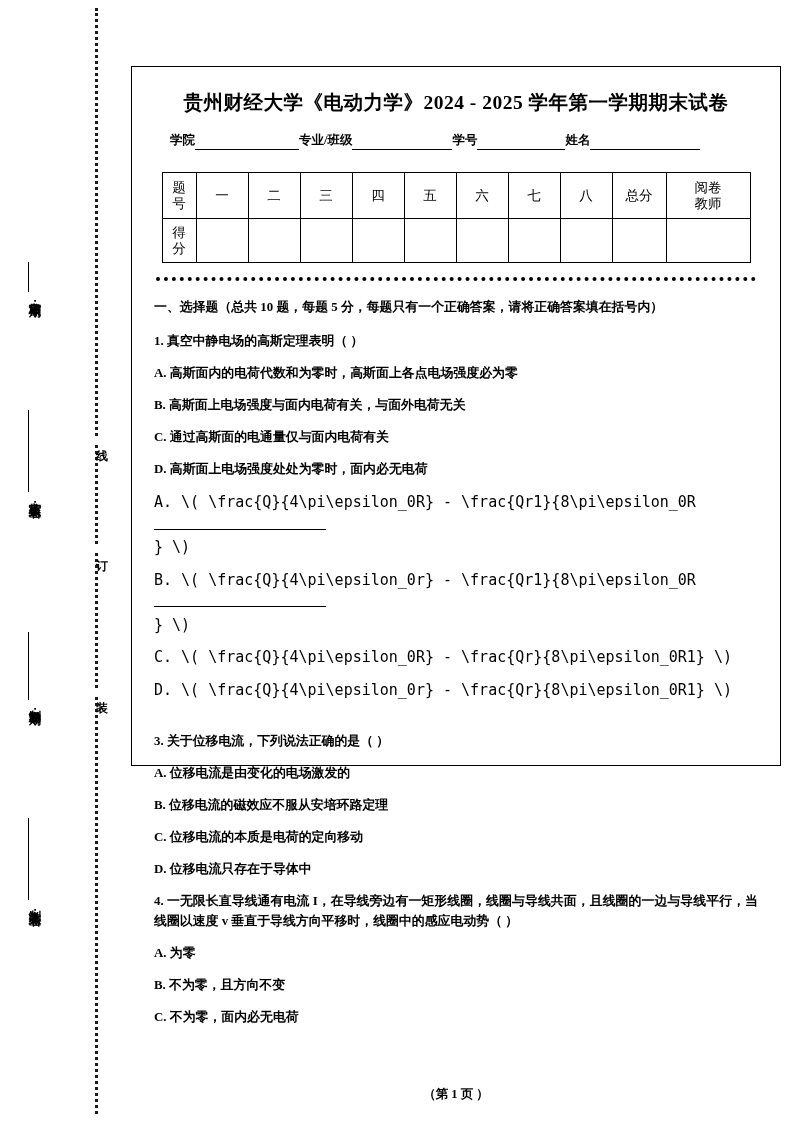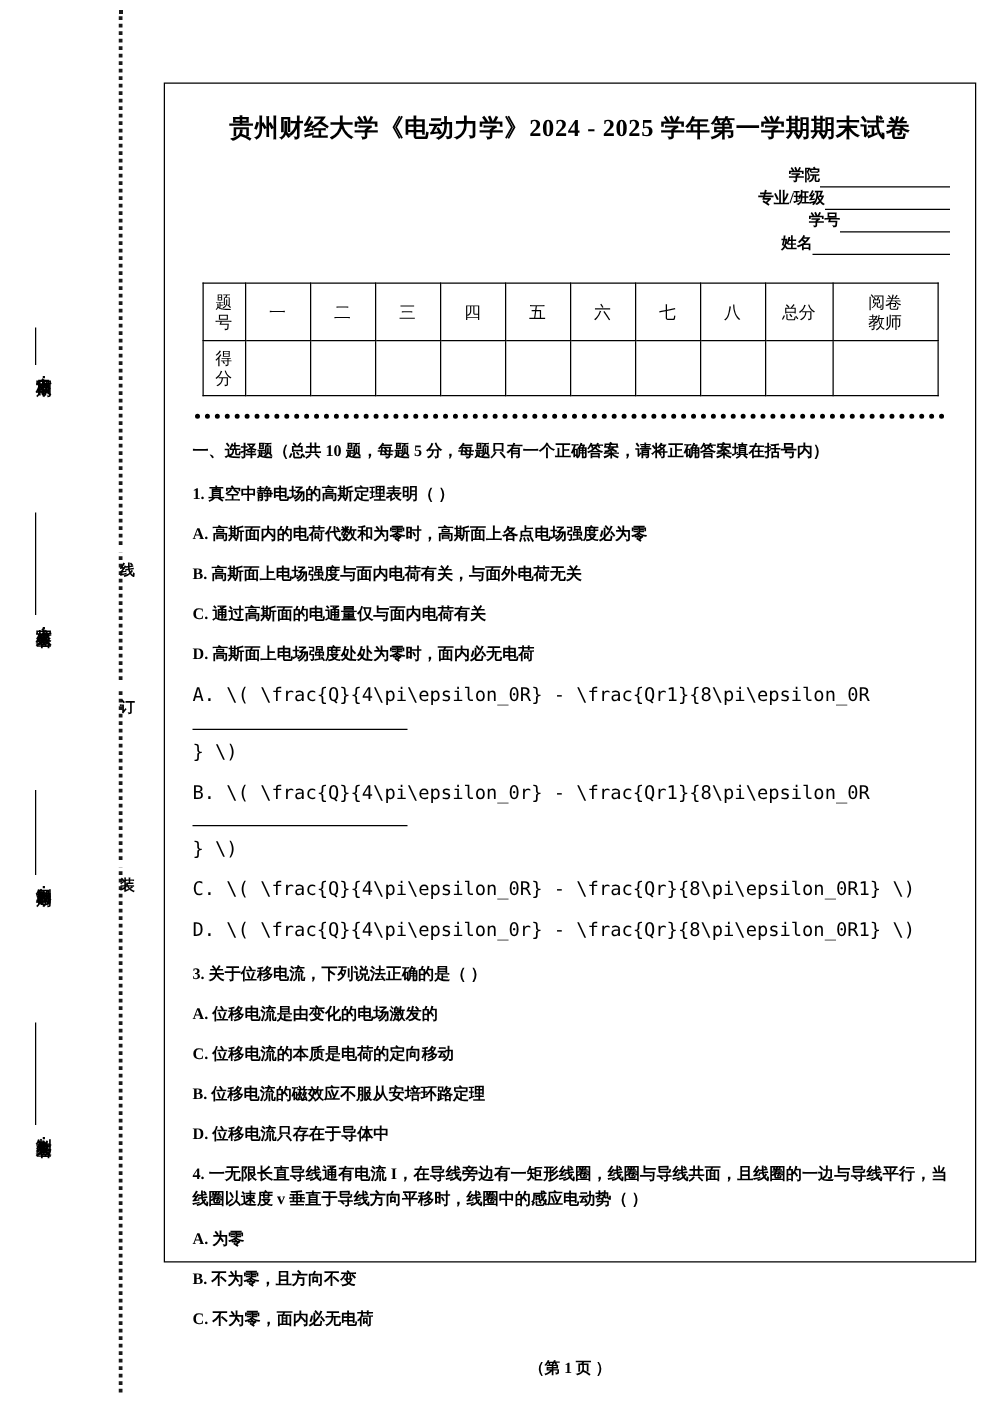--- a/index.html
+++ b/index.html
@@ -70,21 +70,21 @@
     writing-mode: vertical-rl;
     text-orientation: upright;
   }
 
   
   .sheet {
     position: absolute;
     left: 131px;
     top: 66px;
     width: 650px;
-    height: 944px;
+    height: 700px;
     border: 1.6px solid #000000;
     background: #ffffff;
     padding: 16px 20px 0 20px;
   }
 
   .exam-title {
     text-align: center;
     font-family: "Liberation Serif", "DejaVu Serif", serif;
     font-size: 19.5px;
     font-weight: bold;
@@ -94,21 +94,20 @@
   }
 
   
   .identity-row {
     display: flex;
     align-items: flex-end;
     margin: 16px 0 0 18px;
     font-size: 12.5px;
     font-weight: bold;
     font-family: "Liberation Serif", "DejaVu Serif", serif;
-    flex-direction: column;
   }
   .identity-field { display: flex; align-items: flex-end; }
   .identity-label { white-space: nowrap; padding-bottom: 1px; }
   .id-blank {
     border-bottom: 1.3px solid #000;
     height: 14px;
   }
   .blank-a { width: 104px; }
   .blank-b { width: 100px; }
   .blank-c { width: 88px; }
@@ -294,24 +293,24 @@
     <div class="q-opt">A. 高斯面内的电荷代数和为零时，高斯面上各点电场强度必为零</div>
     <div class="q-opt">B. 高斯面上电场强度与面内电荷有关，与面外电荷无关</div>
     <div class="q-opt">C. 通过高斯面的电通量仅与面内电荷有关</div>
     <div class="q-opt">D. 高斯面上电场强度处处为零时，面内必无电荷</div>
 
     <div class="mono-opt"><span>A. \( \frac{Q}{4\pi\epsilon_0R} - \frac{Qr1}{8\pi\epsilon_0R</span><span class="overflow-rule rule-a"></span><br><span>} \)</span></div>
     <div class="mono-opt"><span>B. \( \frac{Q}{4\pi\epsilon_0r} - \frac{Qr1}{8\pi\epsilon_0R</span><span class="overflow-rule rule-b"></span><br><span>} \)</span></div>
     <div class="mono-opt">C. \( \frac{Q}{4\pi\epsilon_0R} - \frac{Qr}{8\pi\epsilon_0R1} \)</div>
     <div class="mono-opt">D. \( \frac{Q}{4\pi\epsilon_0r} - \frac{Qr}{8\pi\epsilon_0R1} \)</div>
 
-    <div class="q-stem" style="margin-top:14px;">3. 关于位移电流，下列说法正确的是（ ）</div>
+    <div class="q-stem" style="margin-top:30px;">3. 关于位移电流，下列说法正确的是（ ）</div>
     <div class="q-opt">A. 位移电流是由变化的电场激发的</div>
+    <div class="q-opt">B. 位移电流的磁效应不服从安培环路定理</div>
     <div class="q-opt">C. 位移电流的本质是电荷的定向移动</div>
-    <div class="q-opt">B. 位移电流的磁效应不服从安培环路定理</div>
     <div class="q-opt">D. 位移电流只存在于导体中</div>
 
     <div class="q-stem">4. 一无限长直导线通有电流 I，在导线旁边有一矩形线圈，线圈与导线共面，且线圈的一边与导线平行，当线圈以速度 v 垂直于导线方向平移时，线圈中的感应电动势（ ）</div>
     <div class="q-opt">A. 为零</div>
     <div class="q-opt">B. 不为零，且方向不变</div>
     <div class="q-opt">C. 不为零，面内必无电荷</div>
 
   </div>
 </div>
 

